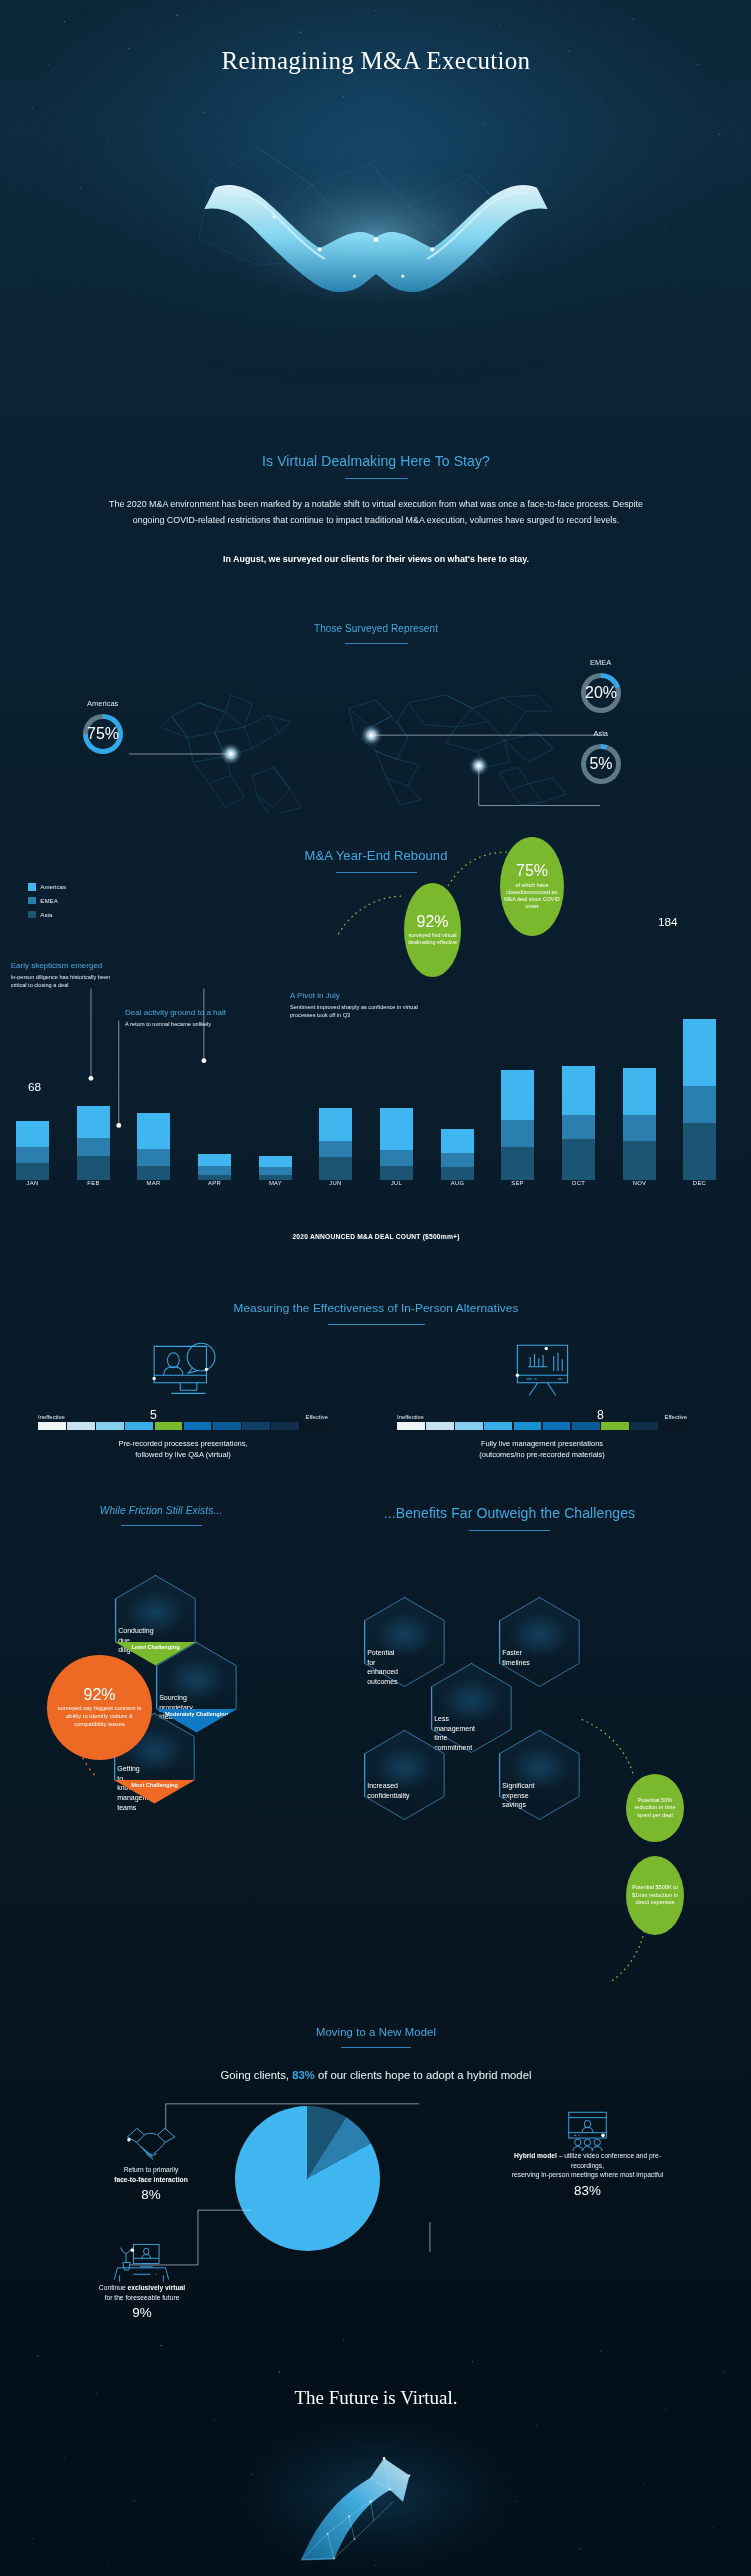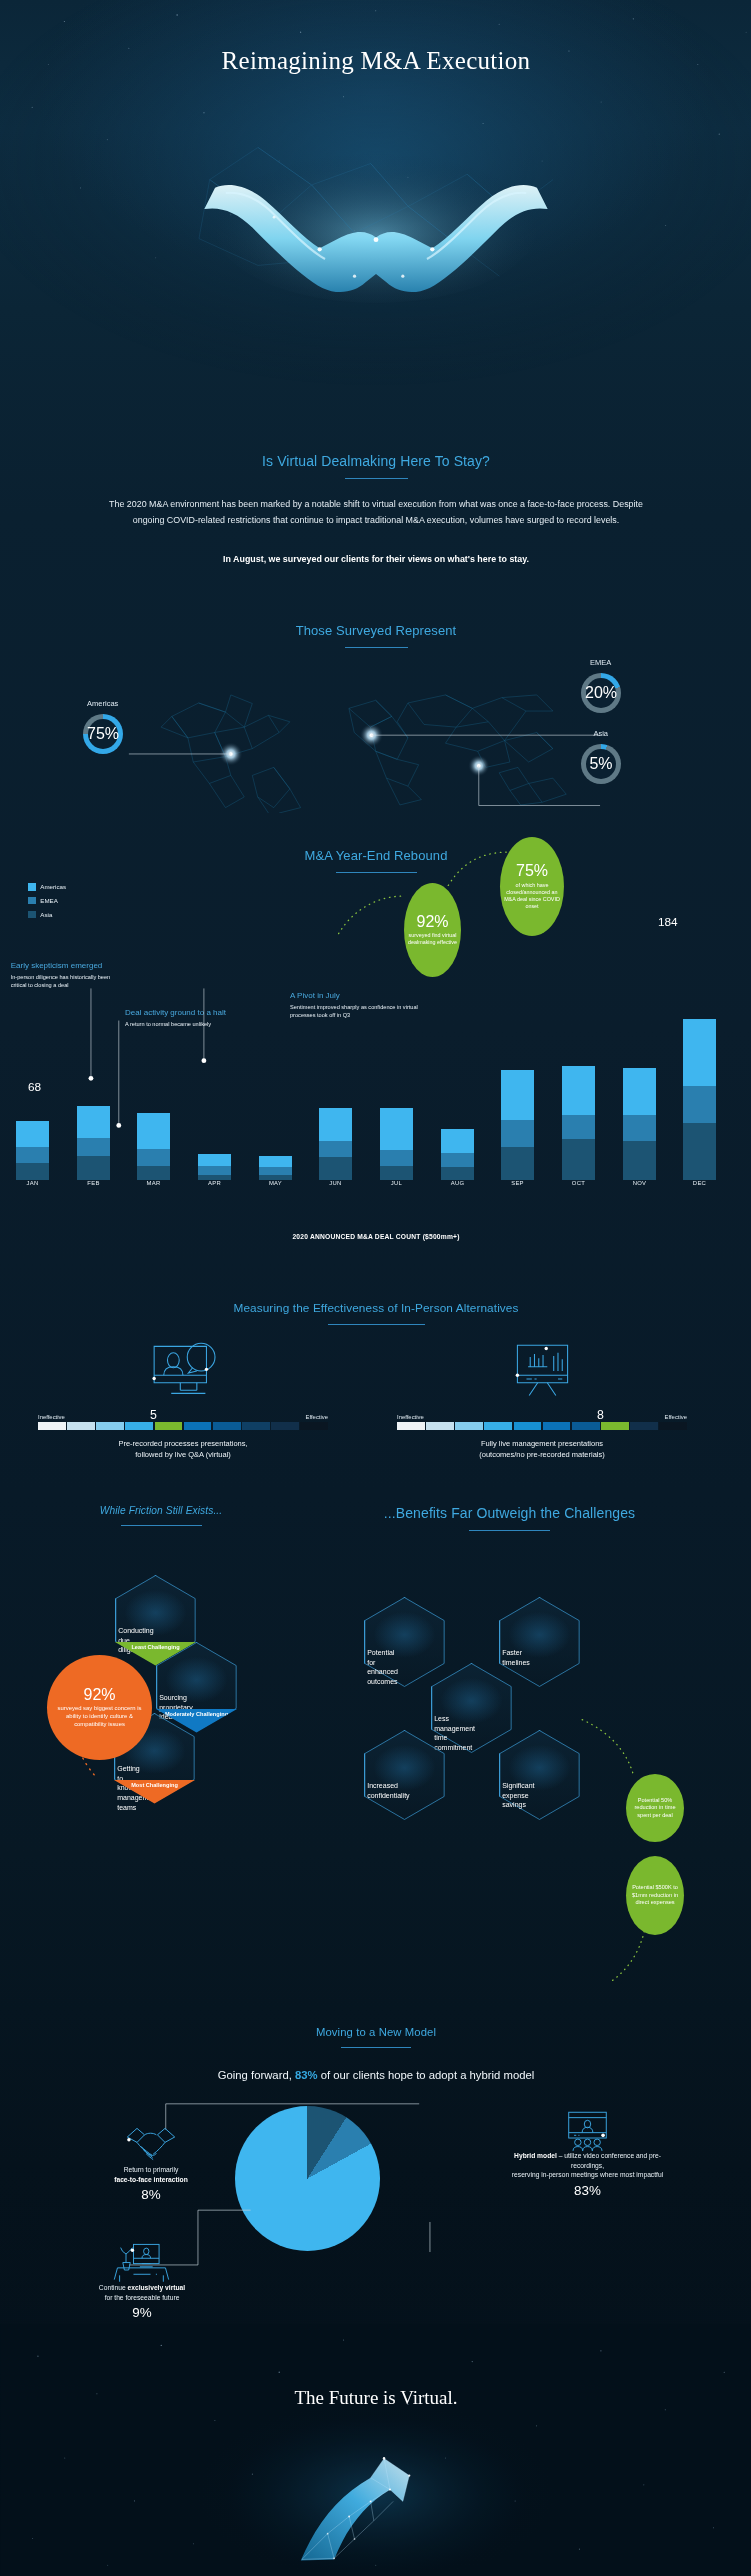--- a/index.html
+++ b/index.html
@@ -36,21 +36,21 @@
   #intro-body {
     top:496px; left:50%; transform:translateX(-50%); width:537px; text-align:center;
     font-size:8.9px; line-height:16px; color:#e6eef4; font-weight:300;
   }
   #intro-bold {
     top:554px; left:0; width:100%; text-align:center;
     font-size:8.9px; font-weight:700; color:#ffffff;
   }
 
   
-  #map-head { top:623px; left:0; width:100%; font-size:13px; }
+  #map-head { top:623px; left:0; width:100%; font-size:10px; }
   #map-wrap { top:652px; left:0; width:100%; height:161px; }
 
   .donut { position:absolute; width:40px; height:40px; border-radius:50%; }
   .donut .hole {
     position:absolute; inset:4.8px; border-radius:50%; background:#0a2031;
     display:flex; align-items:center; justify-content:center;
     font-size:16px; font-weight:300; color:#fff;
   }
   .donut-label { position:absolute; width:64px; text-align:center; font-size:7.5px; color:#dfeaf2; font-weight:300; }
 
@@ -775,21 +775,21 @@
 </div>
 <div class="pill-green" style="left:626px;top:1856px;width:58px;height:79px;">
   <span>Potential $500K to $1mm reduction in direct expenses</span>
 </div>
 
 <div id="model-head" class="abs sec-title">
   <span class="txt">Moving to a New Model</span>
   <div class="sec-rule"></div>
 </div>
 <div id="model-sub" class="abs">
-  <span>Going forward, </span><b>83%</b><span> of our clients hope to adopt a hybrid model</span>
+  <span>Going clients, </span><b>83%</b><span> of our clients hope to adopt a hybrid model</span>
 </div>
 
 <div id="pie" style="background:conic-gradient(from 0deg, #1c5473 0deg 32.4deg, #2a7faf 32.4deg 61.2deg, #3fb6ef 61.2deg 360deg);"></div>
 
 <div class="abs" style="left:97px;top:2093px;width:537px;height:215px;">
   <svg width="537" height="215" viewBox="0 0 1000 400">
     <g stroke="#c9d6de" stroke-width="1.2" fill="none">
       <path d="M128 68 V20 H600"></path>
       <path d="M286 218 H188 V320 H60"></path>
       <path d="M620 240 V296"></path>

